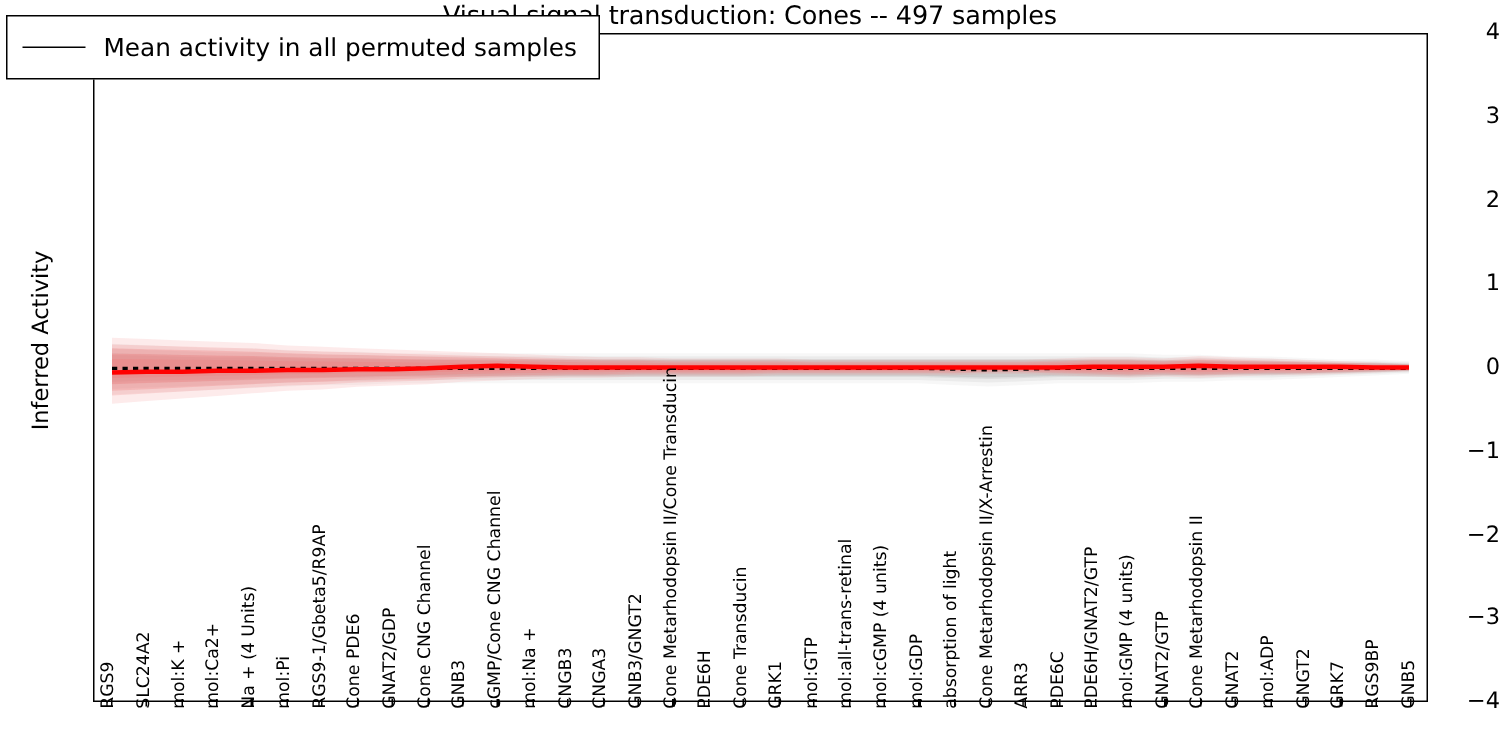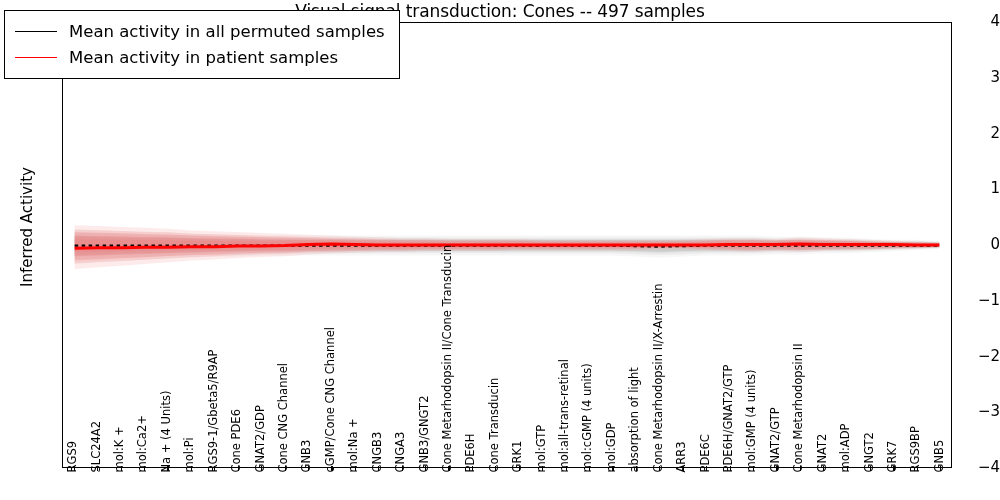--- a/index.html
+++ b/index.html
@@ -196,19 +196,15 @@
       <div class="xcat" style="left: 897.947px; bottom: 28px;">GRK7</div>
       <div class="xcat" style="left: 921.368px; bottom: 28px;">RGS9BP</div>
       <div class="xcat" style="left: 944.789px; bottom: 28px;">GNB5</div>
     </div>
 
   <div id="legend">
     <div class="lg-row">
       <span class="lg-swatch"></span>
       <span class="lg-text">Mean activity in all permuted samples</span>
     </div>
-    <div class="lg-row">
-      <span class="lg-swatch red"></span>
-      <span class="lg-text">Mean activity in patient samples</span>
-    </div>
   </div>
 
 </div>
 
 </body></html>

